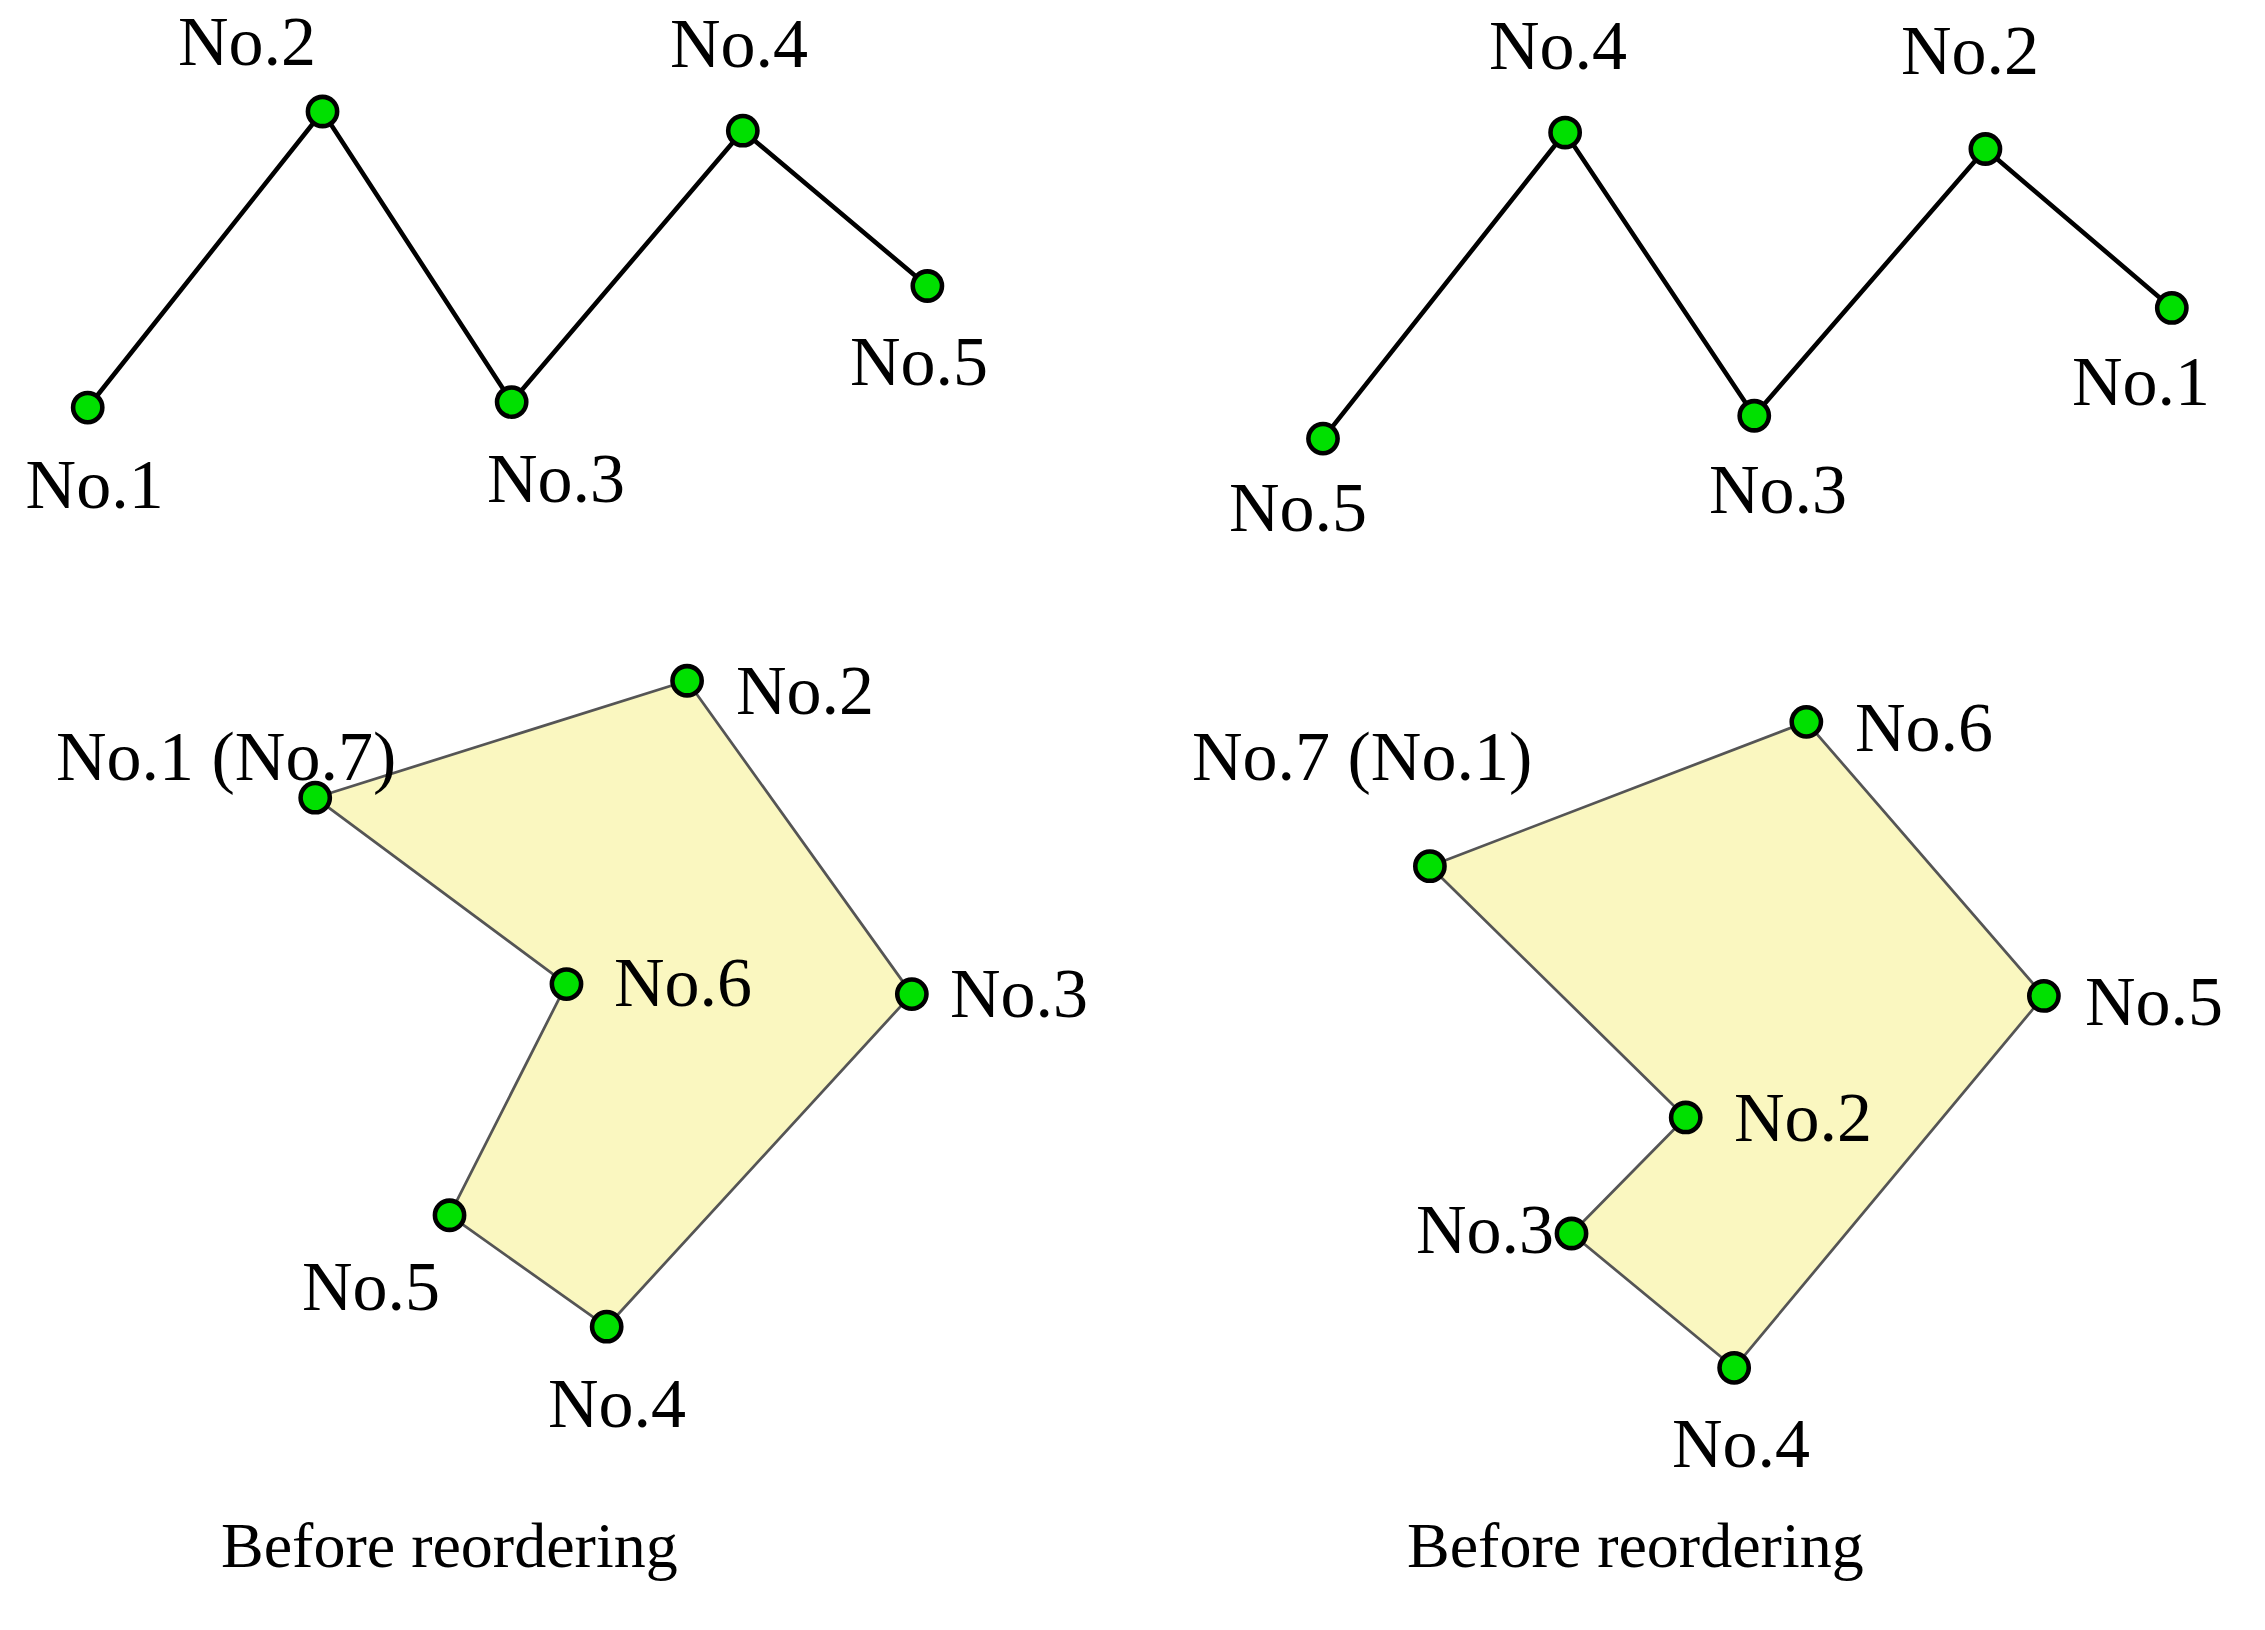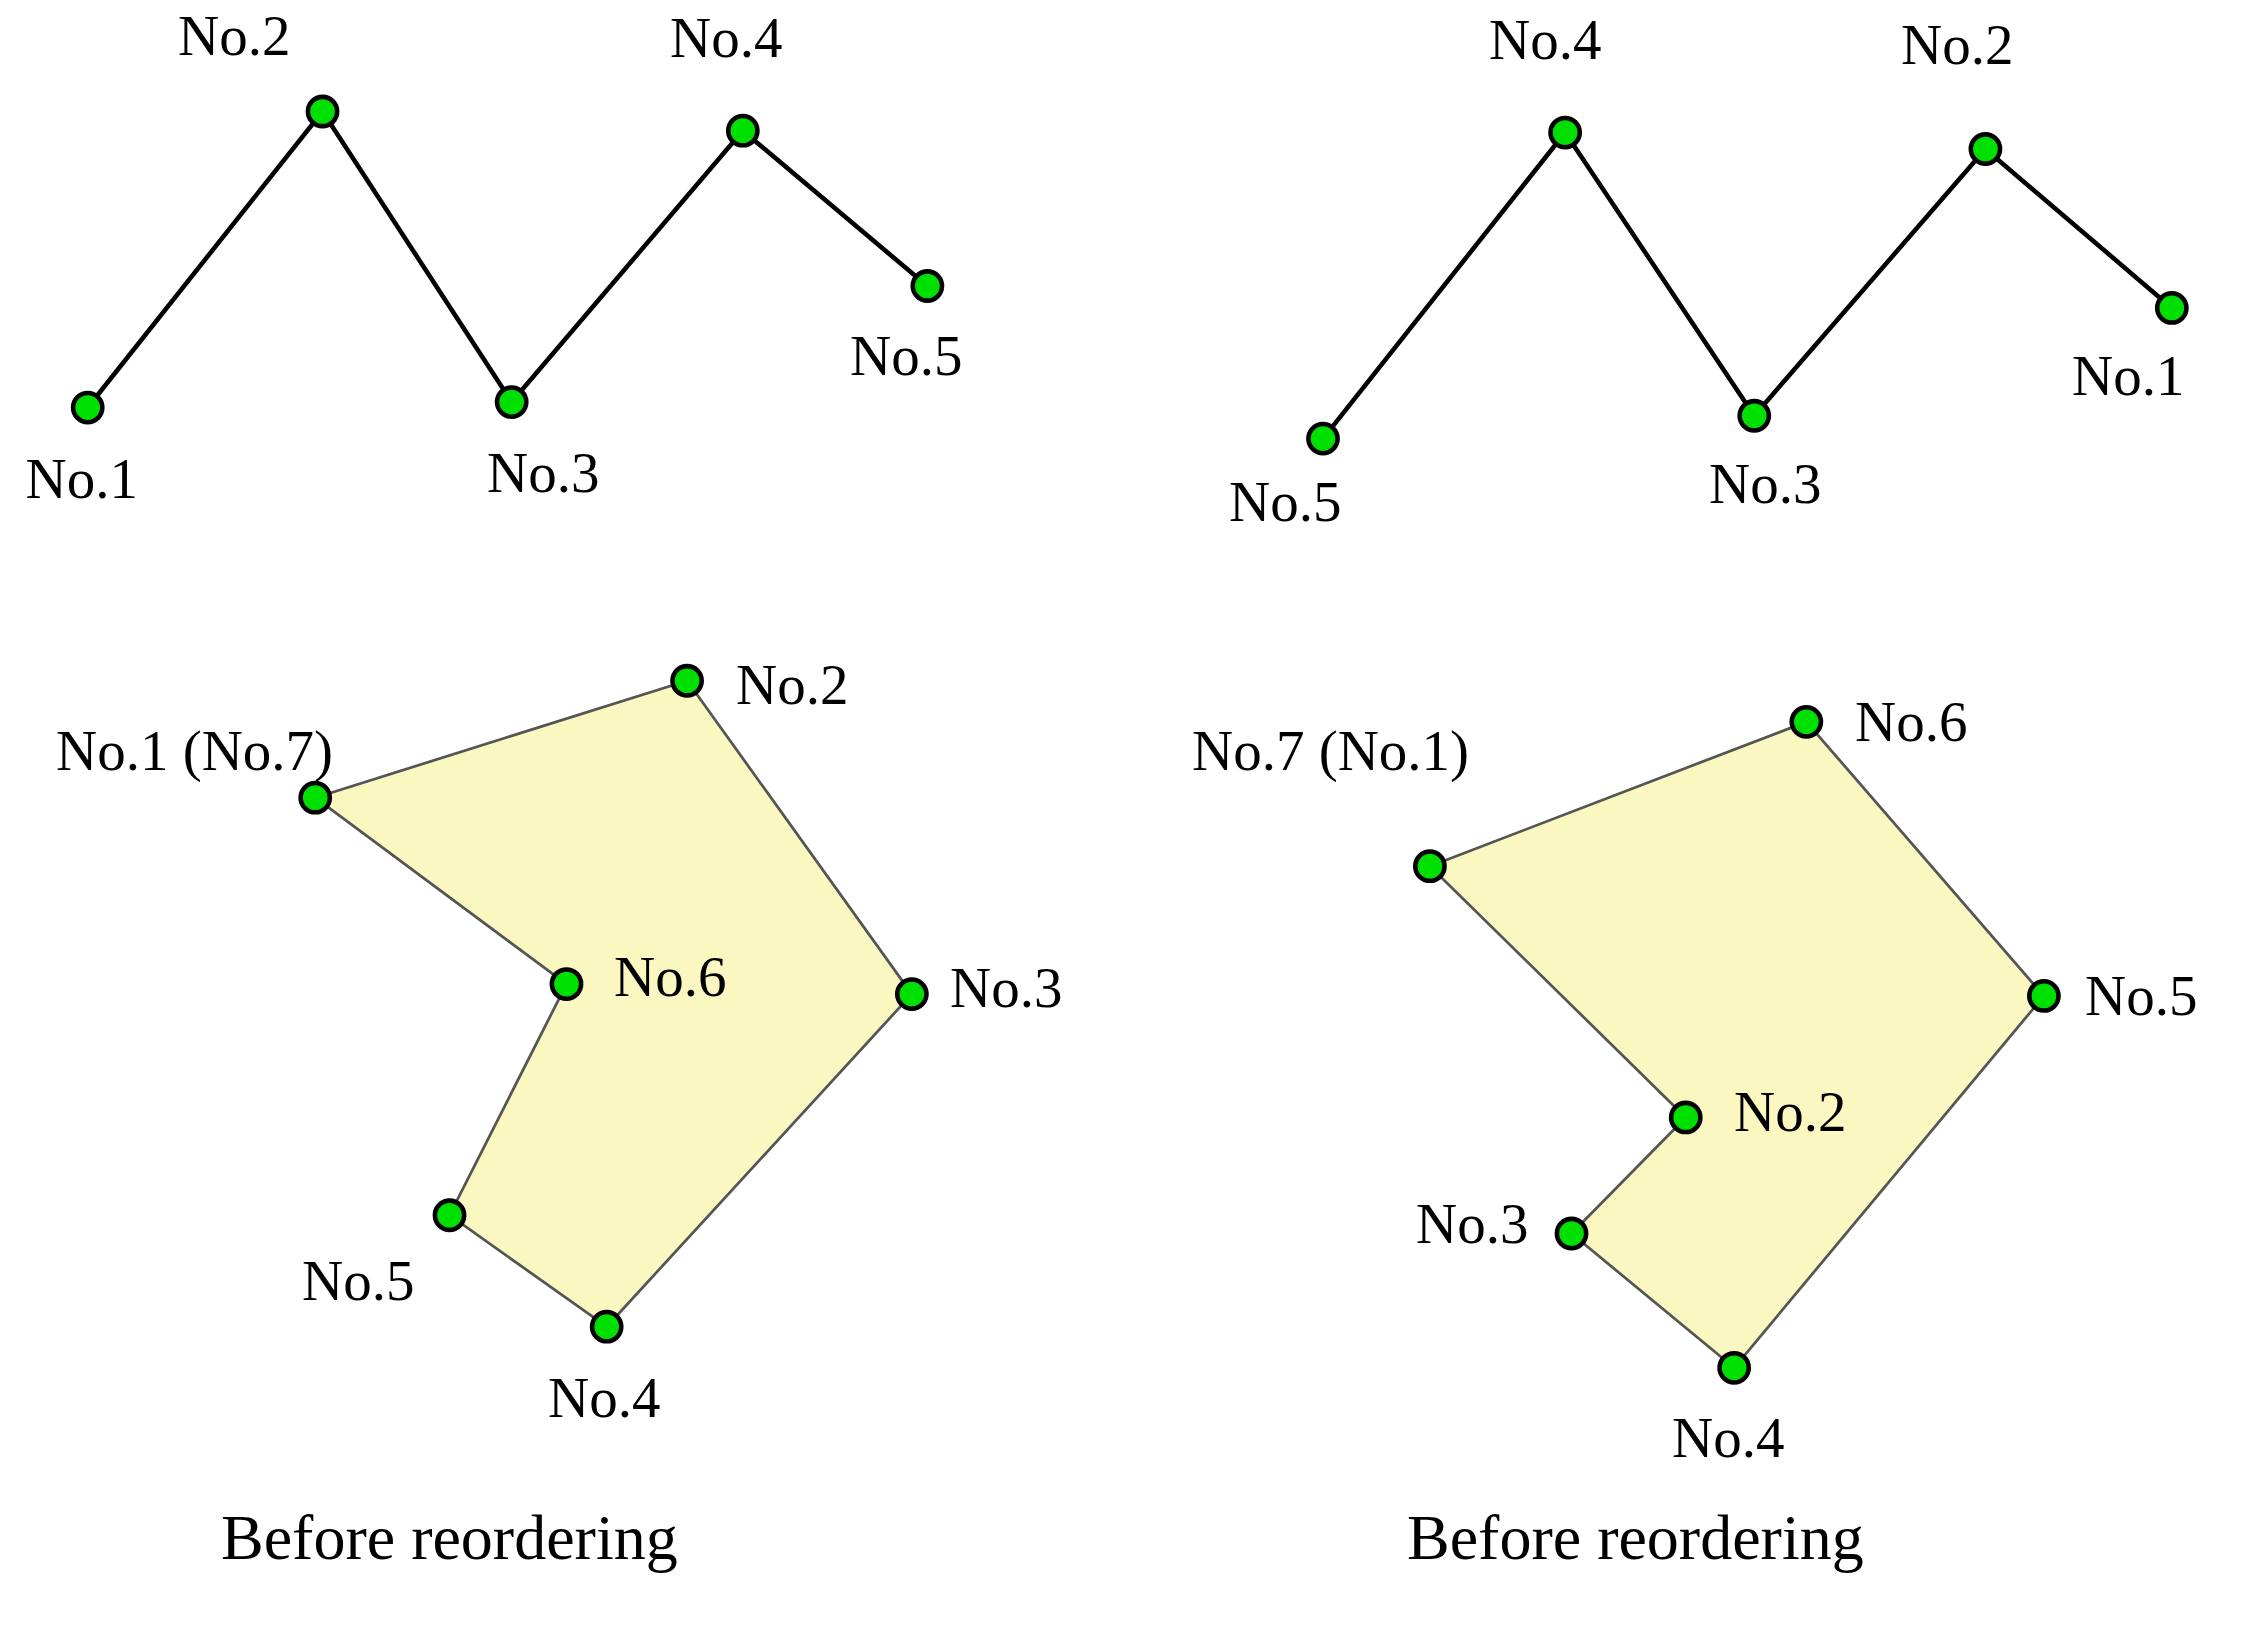--- a/index.html
+++ b/index.html
@@ -1,20 +1,20 @@
 <!DOCTYPE html>
 <html style="font-size:14.6px"><head>
 <meta charset="utf-8">
 <style>
   html,body{margin:0;padding:0;background:#fff;}
   body{width:2265px;height:1631px;font-family:"Liberation Serif",serif;color:#000;}
   #stage{position:relative;width:2265px;height:1631px;overflow:hidden;background:#fff;}
   svg.layer{position:absolute;left:0;top:0;width:2265px;height:1631px;}
-  .lbl{position:absolute;font-family:"Liberation Serif",serif;font-size:57px;line-height:1;white-space:nowrap;color:#000;}
-  .caption{position:absolute;font-family:"Liberation Serif",serif;font-size:64px;line-height:1;white-space:nowrap;color:#000;}
+  .lbl{position:absolute;font-family:"Liberation Serif",serif;font-size:70px;line-height:1;white-space:nowrap;color:#000;}
+  .caption{position:absolute;font-family:"Liberation Serif",serif;font-size:64px;line-height:1;white-space:nowrap;color:#000;margin-top:8px;}
 </style>
 </head>
 <body>
 
 <div id="stage">
   <svg class="layer" viewBox="0 0 2479 1785" xmlns="http://www.w3.org/2000/svg">
     <g id="g-polygons">
         <polygon points="345,873 752,745 998,1088 664,1452 492,1330 620,1077" fill="#faf7c0" stroke="#555555" stroke-width="3" stroke-linejoin="round"></polygon>
         <polygon points="1565,948 1977,790 2237,1090 1898,1497 1720,1350 1845,1223" fill="#faf7c0" stroke="#555555" stroke-width="3" stroke-linejoin="round"></polygon>
       </g>

